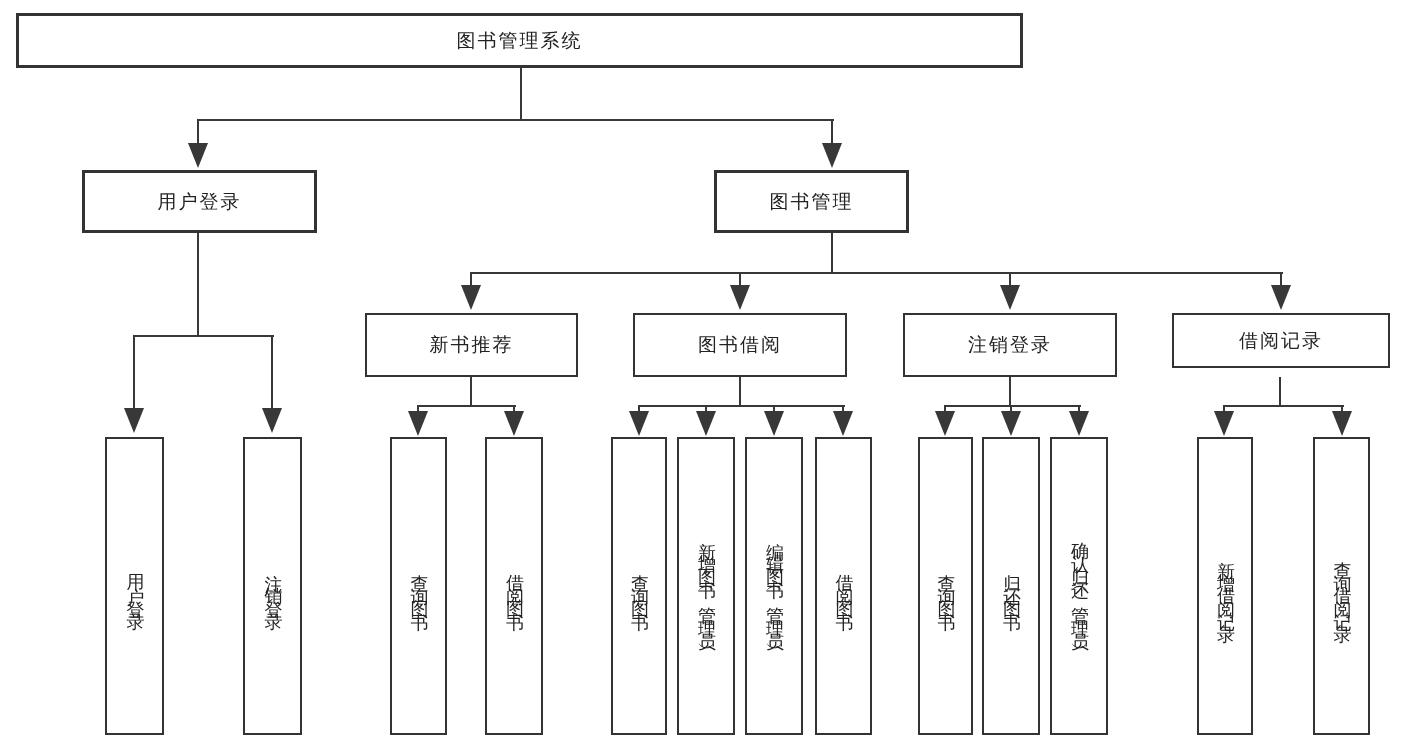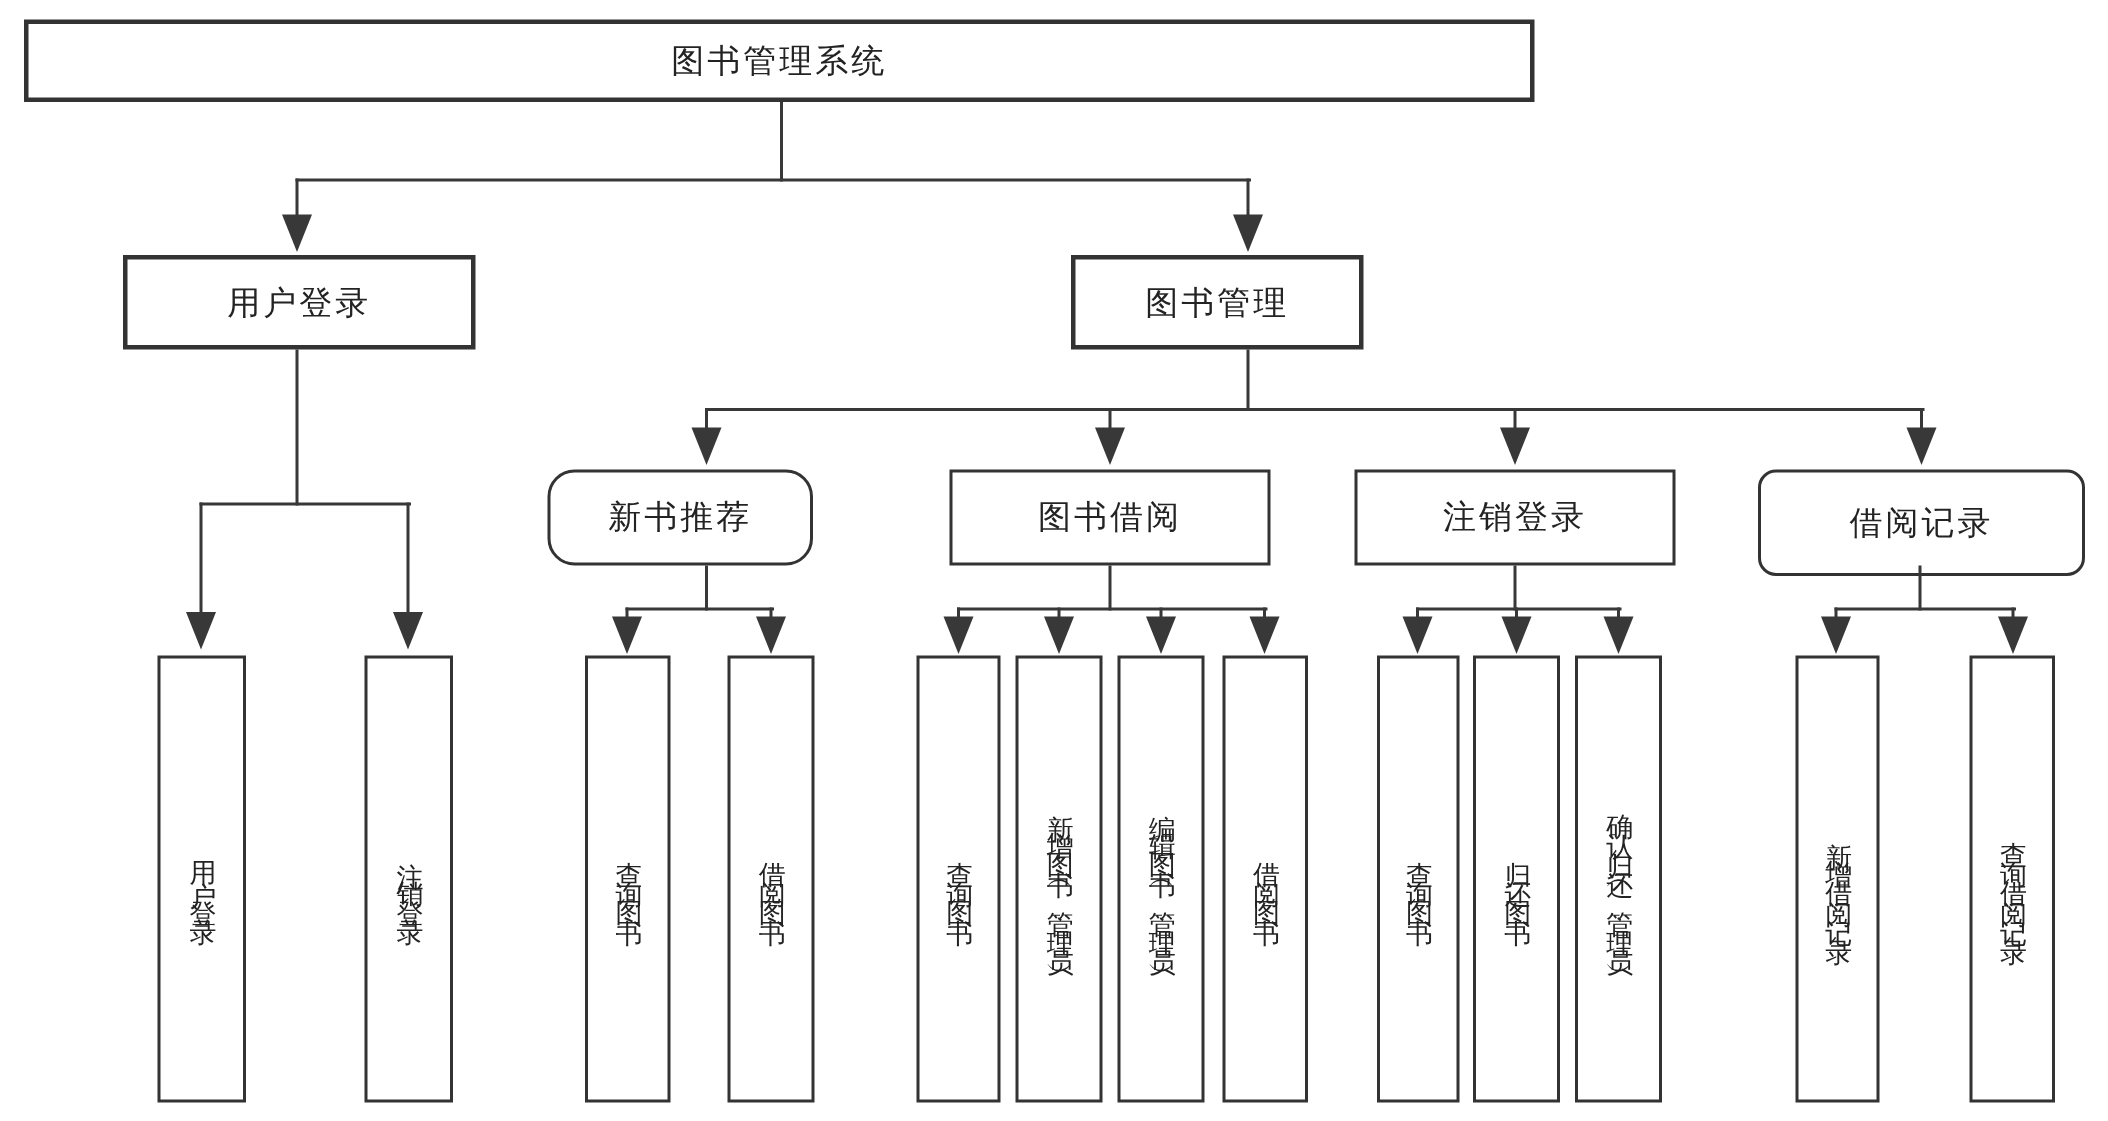--- a/index.html
+++ b/index.html
@@ -10,21 +10,21 @@
   }
   .node{
     position:absolute;background:#ffffff;border:2px solid #333333;
     display:flex;align-items:center;justify-content:center;
     color:#232323;overflow:hidden;
   }
   .lvl1{border-width:3px;}
   .lvl2{border-width:3px;}
   .lvl3{border-width:2px;}
   .leaf{border-width:2px;}
-  .t{font-size:22px;letter-spacing:2px;white-space:nowrap;text-align:right;}
+  .t{font-size:19px;letter-spacing:2px;white-space:nowrap;text-align:right;}
   .vt{
     writing-mode:vertical-rl;text-orientation:mixed;
     font-size:18px;letter-spacing:13px;line-height:1.1;white-space:nowrap;
   }
   .ln{position:absolute;background:#383838;}
   .ar{
     position:absolute;width:0;height:0;
     border-left:10px solid transparent;border-right:10px solid transparent;
     border-top:25px solid #383838;
   }
@@ -42,30 +42,30 @@
     <span class="t">图书管理系统</span>
   </div>
 
   <div class="node lvl2" style="left:82px;top:170px;width:235px;height:63px;">
     <span class="t">用户登录</span>
   </div>
   <div class="node lvl2" style="left:714px;top:170px;width:195px;height:63px;">
     <span class="t">图书管理</span>
   </div>
 
-  <div class="node lvl3" style="left:365px;top:313px;width:177px;height:64px;border-radius:18px;">
+  <div class="node lvl3" style="left:365px;top:313px;width:213px;height:64px;">
     <span class="t">新书推荐</span>
   </div>
   <div class="node lvl3" style="left:633px;top:313px;width:214px;height:64px;">
     <span class="t">图书借阅</span>
   </div>
   <div class="node lvl3" style="left:903px;top:313px;width:214px;height:64px;">
     <span class="t">注销登录</span>
   </div>
-  <div class="node lvl3" style="left:1172px;top:313px;width:218px;height:71px;border-radius:12px;">
+  <div class="node lvl3" style="left:1172px;top:313px;width:218px;height:55px;">
     <span class="t">借阅记录</span>
   </div>
 
   <div class="node leaf" style="left:105px;top:437px;width:59px;height:298px;">
     <span class="vt">用户登录</span>
   </div>
   <div class="node leaf" style="left:243px;top:437px;width:59px;height:298px;">
     <span class="vt">注销登录</span>
   </div>
 

